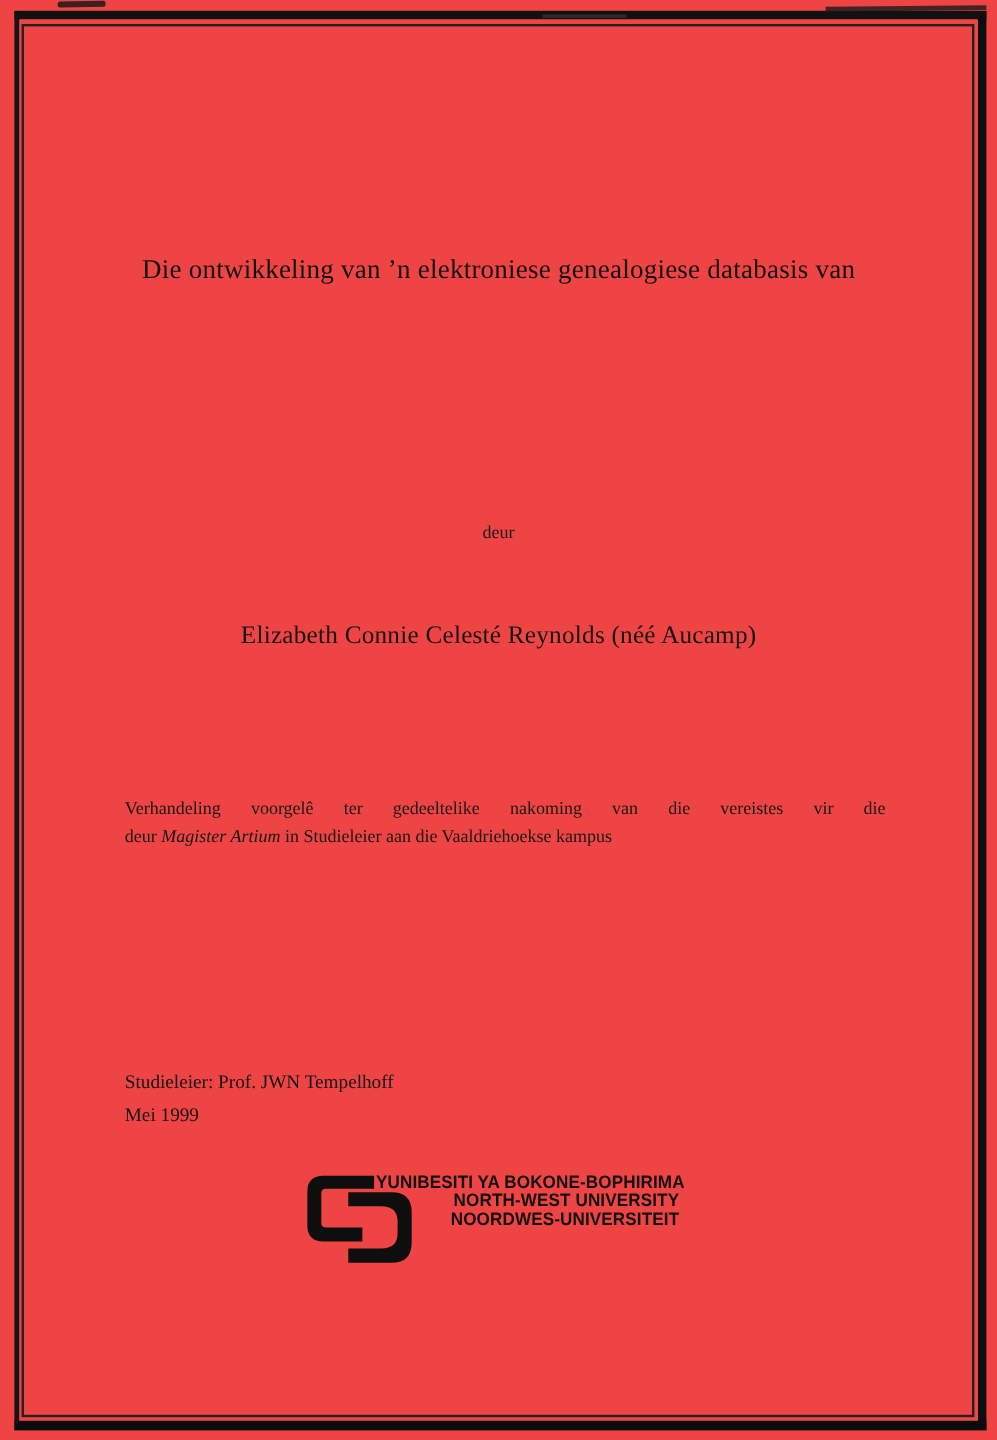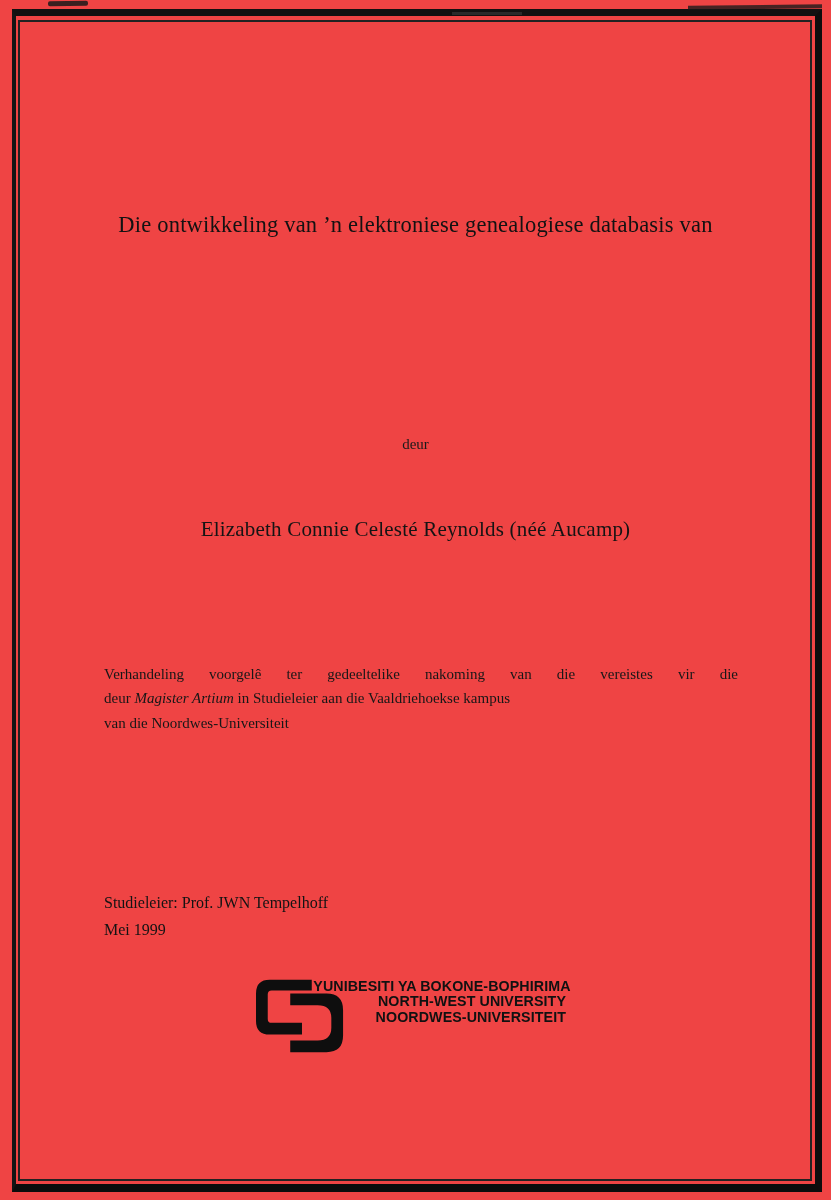--- a/index.html
+++ b/index.html
@@ -82,21 +82,20 @@
     <div>Die ontwikkeling van ’n elektroniese genealogiese databasis van</div>
   </div>
 
   <div class="byline">deur</div>
 
   <div class="author">Elizabeth Connie Celesté Reynolds (néé Aucamp)</div>
 
   <div class="submission">
     <div class="just">Verhandeling voorgelê ter gedeeltelike nakoming van die vereistes vir die</div>
     <div><span>deur </span><span class="ital">Magister Artium</span><span> in Studieleier aan die Vaaldriehoekse kampus</span></div>
-    <div>van die Noordwes-Universiteit</div>
   </div>
 
   <div class="supervisor-block">
     <div>Studieleier: Prof. JWN Tempelhoff</div>
     <div>Mei 1999</div>
   </div>
 
   <div class="logo">
     <svg class="logo-mark" viewBox="0 0 92 78" aria-hidden="true">
 

